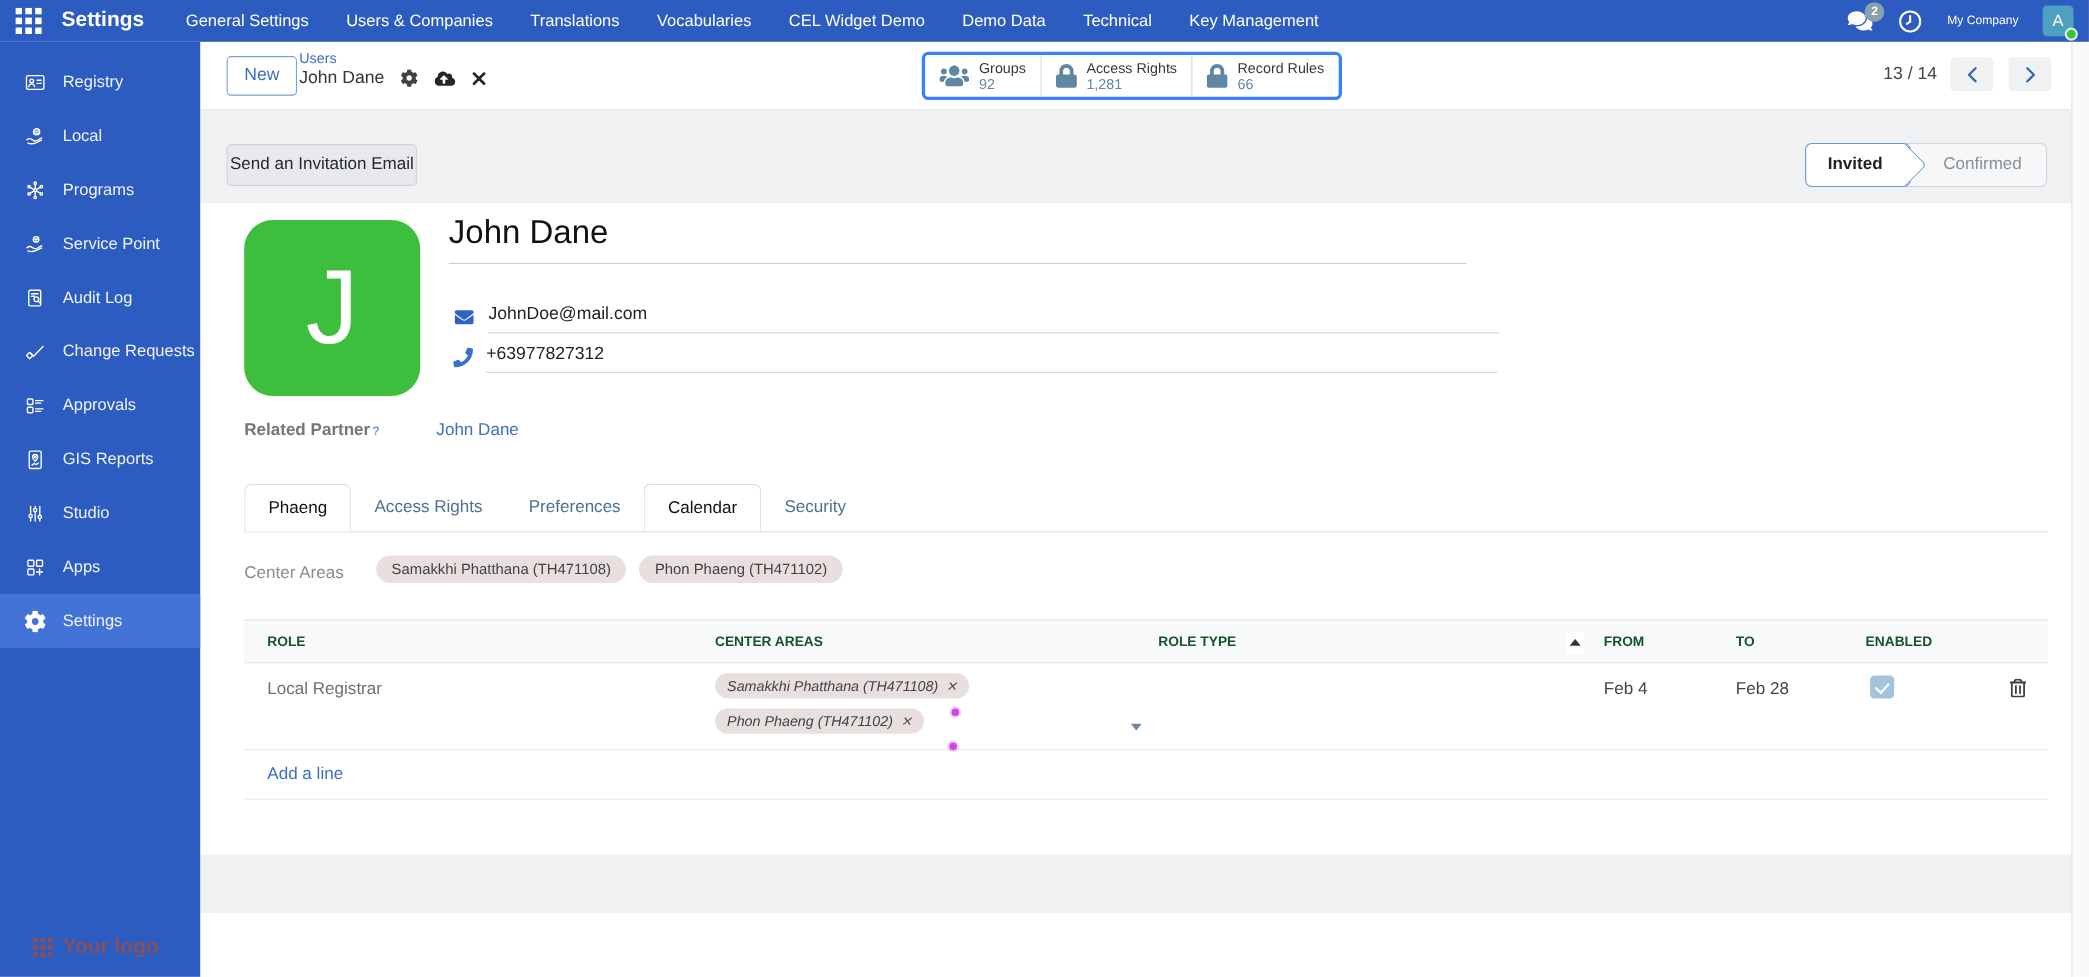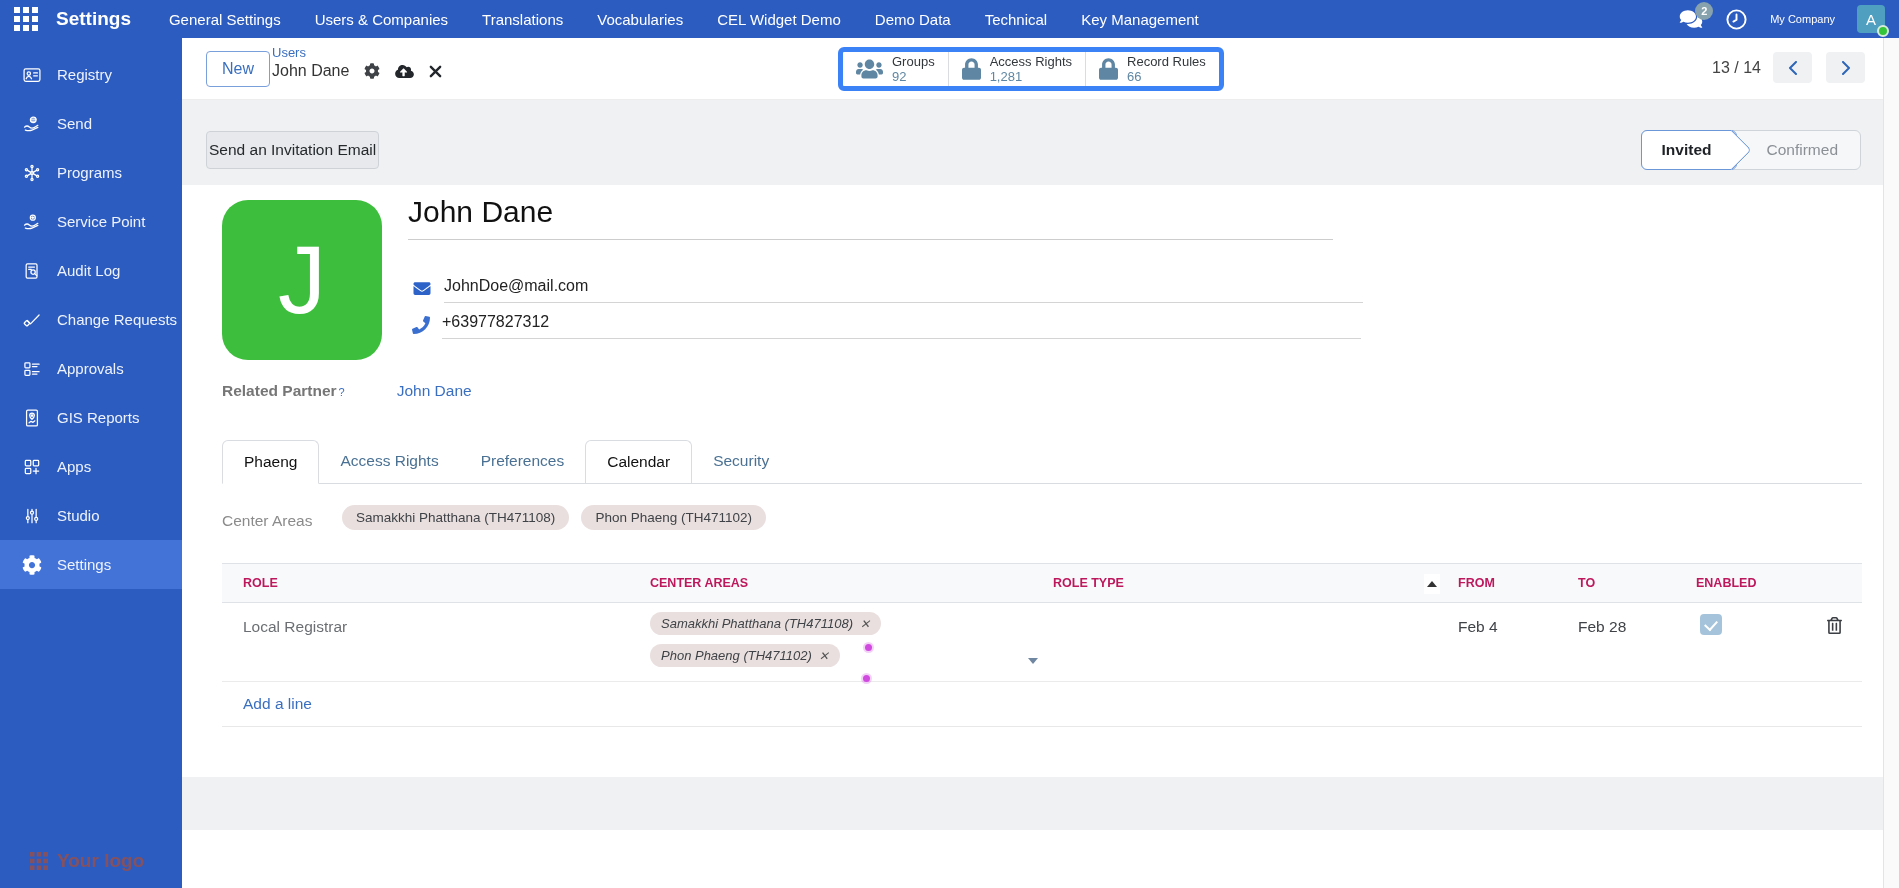--- a/index.html
+++ b/index.html
@@ -41,21 +41,21 @@
     border-bottom:1px solid #ededed; }
   .new-btn { position:absolute; left:24px; top:13px; height:36px; padding:0 15px; background:#fff;
     border:1px solid #7aa0dc; border-radius:4px; color:#3a6fc0; font-size:16px; cursor:pointer;
     display:flex; align-items:center; }
   .crumbs { position:absolute; left:90px; top:7px; }
   .crumb-parent { font-size:13px; color:#3a6fc0; cursor:pointer; }
   .crumb-line { display:flex; align-items:center; gap:15px; margin-top:2px; }
   .crumb-current { font-size:16px; color:#333; }
   .crumb-icon { cursor:pointer; display:flex; align-items:center; }
   .stat-box { position:absolute; left:656px; top:9px; height:44px; display:flex;
-    border:5px solid #3b82f6; border-radius:6px; background:#fff; overflow:hidden; }
+    border:3px solid #3b82f6; border-radius:6px; background:#fff; overflow:hidden; }
   .stat-btn { display:flex; align-items:center; gap:9px; padding:0 13px; cursor:pointer; }
   .stat-btn + .stat-btn { border-left:1px solid #d9dce0; }
   .stat-text { display:flex; flex-direction:column; line-height:15px; }
   .stat-label { font-size:13px; color:#33383d; }
   .stat-value { font-size:13px; color:#5f87a3; }
   .pager { position:absolute; right:18px; top:14px; display:flex; align-items:center; gap:12px; }
   .pager-count { font-size:16px; color:#444; }
   .pager-btn { width:39px; height:31px; background:#eff1f3; border:none; border-radius:4px;
     display:flex; align-items:center; justify-content:center; cursor:pointer; }
   .pager-btn + .pager-btn { margin-left:2px; }
@@ -99,21 +99,21 @@
 
   
   .ca-label { position:absolute; left:40px; top:327px; font-size:15.5px; color:#8b8b8b; }
   .ca-tags { position:absolute; left:160px; top:320px; display:flex; gap:12px; }
   .tag { background:#e9dfde; color:#3f4347; border-radius:14px; padding:5px 14px; font-size:13.5px;
     white-space:nowrap; cursor:pointer; }
 
   
   .tbl-head { position:absolute; left:40px; top:378px; width:1640px; height:40px; background:#f8f9fa;
     border-top:1px solid #dfe3e7; border-bottom:1px solid #dfe3e7; }
-  .th { position:absolute; top:12px; font-size:12.5px; font-weight:700; color:#be185d; cursor:pointer;text-align:center; }
+  .th { position:absolute; top:12px; font-size:12.5px; font-weight:700; color:#14532d; cursor:pointer;text-align:center; }
   .sort-box { position:absolute; left:1202px; top:10px; width:16px; height:20px; background:#fff;
     display:flex; align-items:center; justify-content:center; }
   .sort-asc { width:0; height:0; border-left:5px solid transparent; border-right:5px solid transparent;
     border-bottom:6px solid #333; }
   .tbl-row { position:absolute; left:40px; top:418px; width:1640px; height:79px; border-bottom:1px solid #ebebeb; }
   .cell-role { position:absolute; left:21px; top:15px; font-size:15.5px; color:#6b6f73; cursor:text; }
   .row-tag { position:absolute; left:428px; background:#e9dfde; color:#3f4347; border-radius:13px;
     padding:4px 11px; font-size:13px; white-space:nowrap; cursor:pointer;font-style:italic; }
   .row-tag .x { margin-left:7px; color:#555; font-size:12px; cursor:pointer; }
   .dd-caret { position:absolute; left:806px; top:55px; width:0; height:0; cursor:pointer;
@@ -186,21 +186,21 @@
     </svg>
     <span>Registry</span>
   </div>
   <div class="side-item">
     <svg width="20" height="20" viewBox="0 0 24 24" fill="none" stroke="#fff" stroke-width="1.5" stroke-linecap="round" stroke-linejoin="round">
       <circle cx="13.5" cy="7" r="3.4"></circle>
         <path d="M10.3 6.2h6.4M10.8 8.4h5.4"></path>
       <path d="M3 15.8c2-1.8 4.2-1.6 5.8-.2 1.7 1.5 4.4 1.6 6.4.3l3.8-2.3"></path>
       <path d="M4 19.3c2.8 1 5.8 1 8.6-.2l6.4-3"></path>
     </svg>
-    <span>Send</span>
+    <span>Local</span>
   </div>
   <div class="side-item">
     <svg width="20" height="20" viewBox="0 0 24 24" fill="none" stroke="#fff" stroke-width="1.5" stroke-linecap="round">
       <circle cx="12" cy="12" r="1.6"></circle>
       <path d="M12 10.4V5.7M12 13.6v4.7M10.6 11.2 6.6 8.9M13.4 11.2l4-2.3M10.6 12.8l-4 2.3M13.4 12.8l4 2.3"></path>
       <circle cx="12" cy="4.2" r="1.3"></circle>
         <circle cx="12" cy="19.8" r="1.3"></circle>
         <circle cx="5.3" cy="8.1" r="1.3"></circle>
       <circle cx="18.7" cy="8.1" r="1.3"></circle>
         <circle cx="5.3" cy="15.9" r="1.3"></circle>
@@ -245,35 +245,35 @@
     <svg width="20" height="20" viewBox="0 0 24 24" fill="none" stroke="#fff" stroke-width="1.5" stroke-linecap="round" stroke-linejoin="round">
       <rect x="5.5" y="2.5" width="13" height="19" rx="1.5"></rect>
       <path d="M12 6.2a2.8 2.8 0 0 1 2.8 2.8c0 2.1-2.8 4.6-2.8 4.6S9.2 11.1 9.2 9A2.8 2.8 0 0 1 12 6.2z"></path>
       <circle cx="12" cy="9" r="0.9"></circle>
         <path d="m8.5 17.8 2.3-1.8 2.4 1.2 2.3-1.8"></path>
     </svg>
     <span>GIS Reports</span>
   </div>
   <div class="side-item">
     <svg width="20" height="20" viewBox="0 0 24 24" fill="none" stroke="#fff" stroke-width="1.5" stroke-linecap="round">
+      <path d="M7 4v16M12 4v16M17 4v16"></path>
+      <circle cx="7" cy="14.5" r="1.8" fill="#2d5cc0"></circle>
+        <circle cx="12" cy="8" r="1.8" fill="#2d5cc0"></circle>
+        <circle cx="17" cy="15.5" r="1.8" fill="#2d5cc0"></circle>
+    </svg>
+    <span>Studio</span>
+  </div>
+  <div class="side-item">
+    <svg width="20" height="20" viewBox="0 0 24 24" fill="none" stroke="#fff" stroke-width="1.5" stroke-linecap="round">
       <rect x="4" y="4" width="6.5" height="6.5" rx="1"></rect>
         <rect x="13.5" y="4" width="6.5" height="6.5" rx="1"></rect>
       <rect x="4" y="13.5" width="6.5" height="6.5" rx="1"></rect>
         <path d="M16.8 13.5V20M13.5 16.8H20"></path>
     </svg>
     <span>Apps</span>
-  </div>
-  <div class="side-item">
-    <svg width="20" height="20" viewBox="0 0 24 24" fill="none" stroke="#fff" stroke-width="1.5" stroke-linecap="round">
-      <path d="M7 4v16M12 4v16M17 4v16"></path>
-      <circle cx="7" cy="14.5" r="1.8" fill="#2d5cc0"></circle>
-        <circle cx="12" cy="8" r="1.8" fill="#2d5cc0"></circle>
-        <circle cx="17" cy="15.5" r="1.8" fill="#2d5cc0"></circle>
-    </svg>
-    <span>Studio</span>
   </div>
   <div class="side-item active">
     <svg width="20" height="20" viewBox="0 0 512 512" fill="#fff">
       <path d="M487.4 315.7l-42.6-24.6c4.3-23.2 4.3-47 0-70.2l42.6-24.6c4.9-2.8 7.1-8.6 5.5-14-11.1-35.6-30-67.8-54.7-94.6-3.8-4.1-10-5.1-14.8-2.3L380.8 110c-17.9-15.4-38.5-27.3-60.8-35.1V25.8c0-5.6-3.9-10.5-9.4-11.7-36.7-8.2-74.3-7.8-109.2 0-5.5 1.2-9.4 6.1-9.4 11.7V75c-22.2 7.9-42.8 19.8-60.8 35.1L88.7 85.5c-4.9-2.8-11-1.9-14.8 2.3-24.7 26.7-43.6 58.9-54.7 94.6-1.7 5.4.6 11.2 5.5 14L67.3 221c-4.3 23.2-4.3 47 0 70.2l-42.6 24.6c-4.9 2.8-7.1 8.6-5.5 14 11.1 35.6 30 67.8 54.7 94.6 3.8 4.1 10 5.1 14.8 2.3l42.6-24.6c17.9 15.4 38.5 27.3 60.8 35.1v49.2c0 5.6 3.9 10.5 9.4 11.7 36.7 8.2 74.3 7.8 109.2 0 5.5-1.2 9.4-6.1 9.4-11.7v-49.2c22.2-7.9 42.8-19.8 60.8-35.1l42.6 24.6c4.9 2.8 11 1.9 14.8-2.3 24.7-26.7 43.6-58.9 54.7-94.6 1.5-5.5-.7-11.3-5.6-14.1zM256 336c-44.1 0-80-35.9-80-80s35.9-80 80-80 80 35.9 80 80-35.9 80-80 80z"></path>
     </svg>
     <span>Settings</span>
   </div>
   <div class="side-logo">
     <svg width="18" height="18" viewBox="0 0 24 24" fill="currentColor">
       <rect x="0" y="0" width="6" height="6"></rect>

